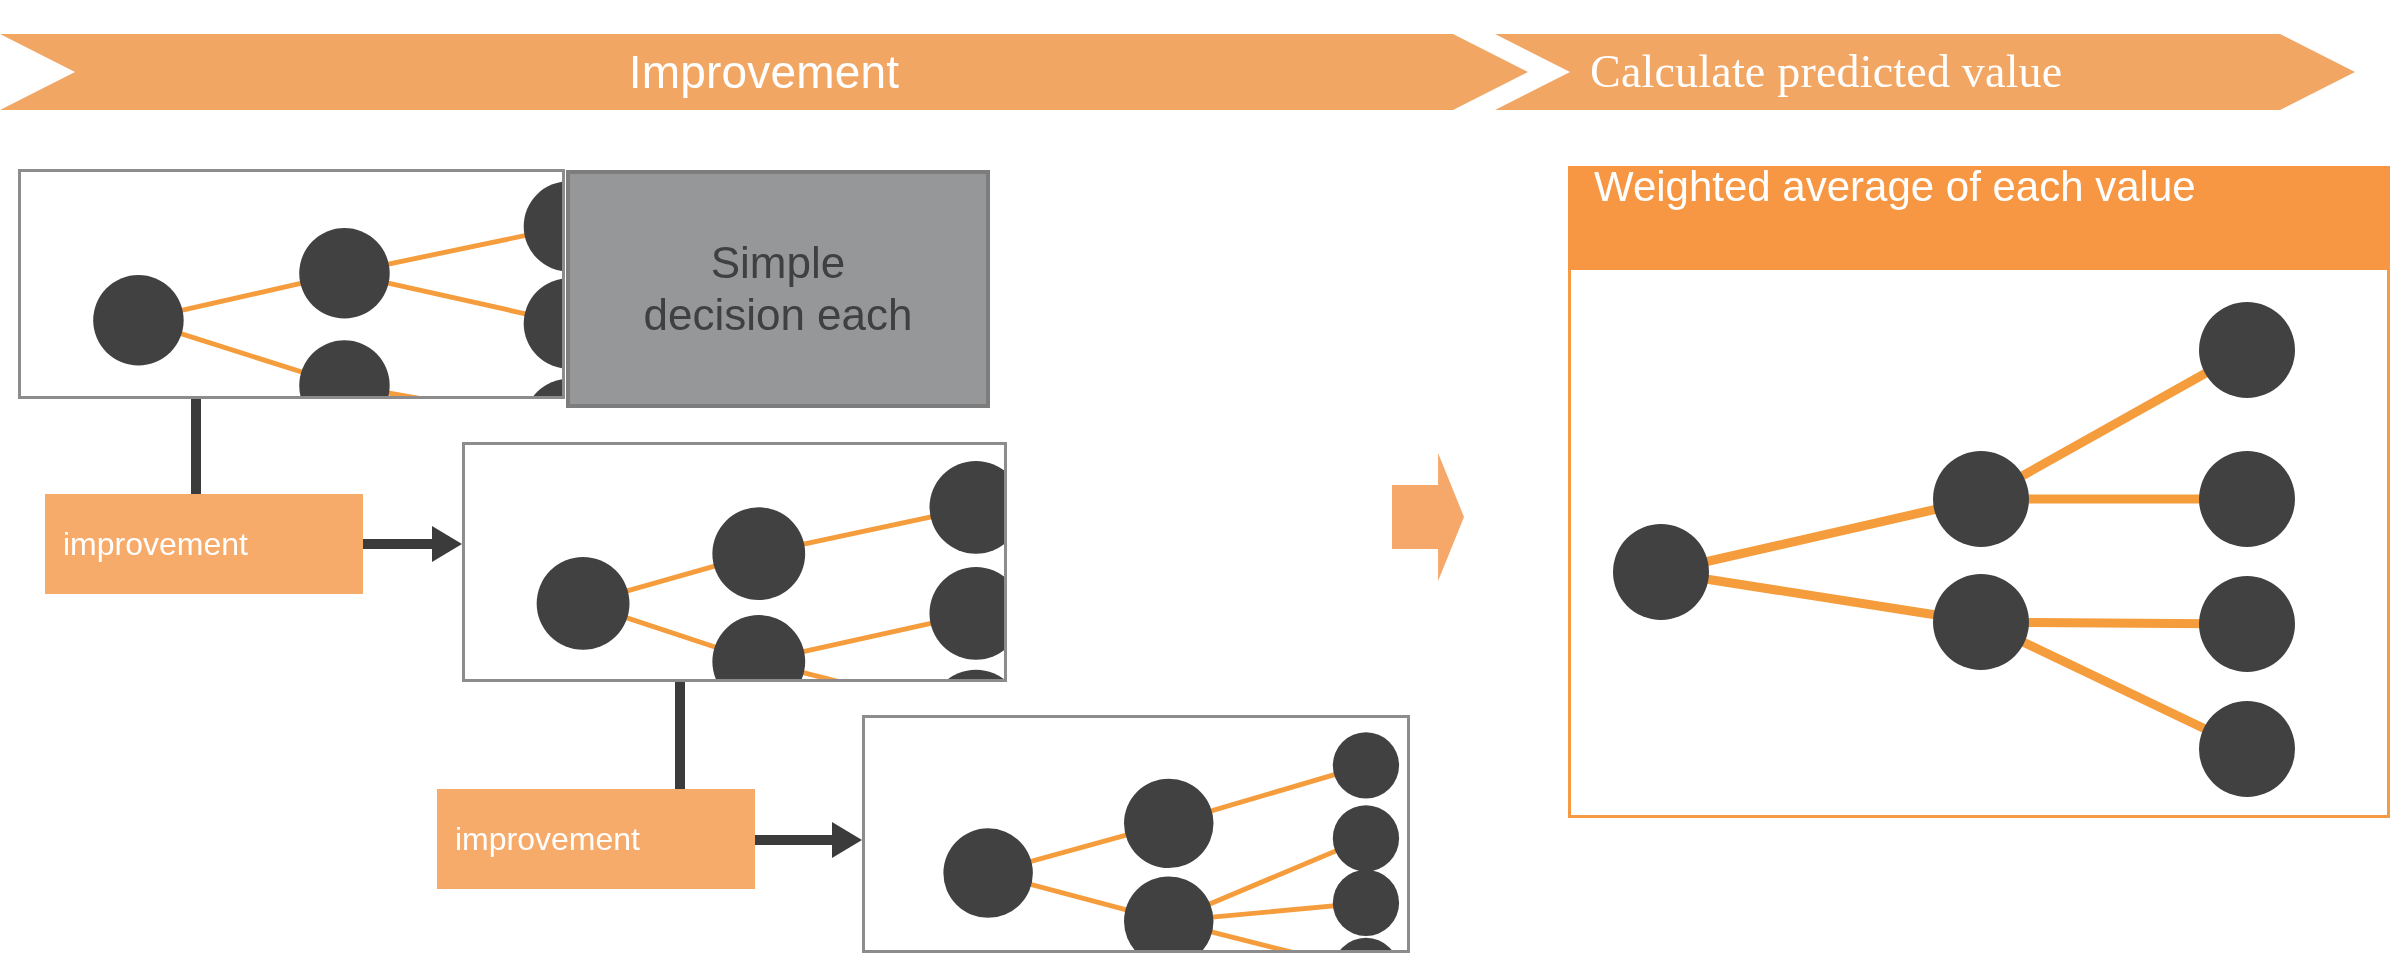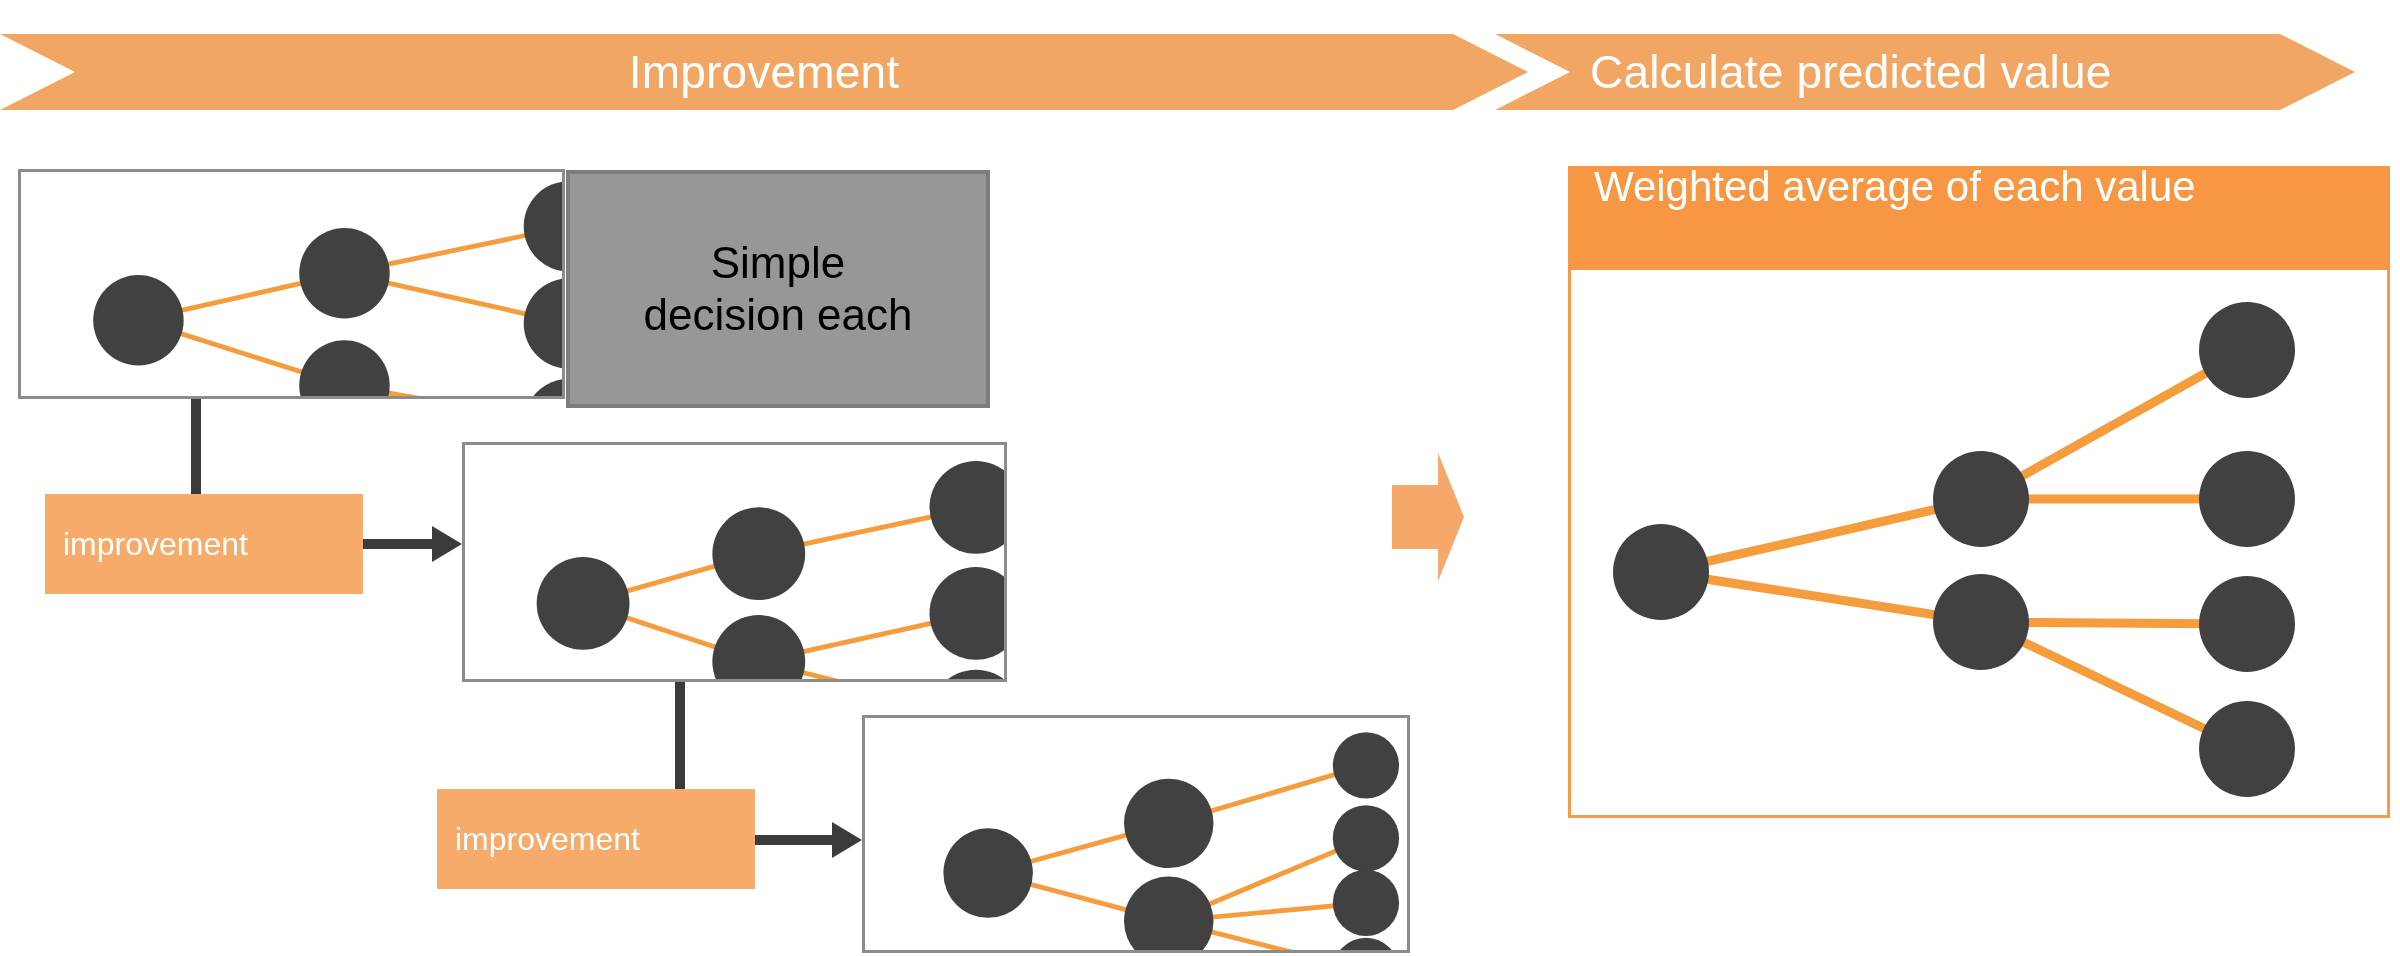--- a/index.html
+++ b/index.html
@@ -9,21 +9,21 @@
   .abs{position:absolute;}
 
   
   .banner{position:absolute;display:flex;align-items:center;justify-content:center;}
   .banner-label{color:#ffffff;font-size:46px;line-height:1;letter-spacing:.2px;white-space:nowrap;}
 
   
   .tree-box{position:absolute;background:#ffffff;border:3px solid #8c8c8c;box-sizing:border-box;}
   .gray-panel{position:absolute;background:#969799;border:4px solid #7d7d7d;box-sizing:border-box;
               display:flex;align-items:center;justify-content:center;}
-  .gray-panel-label{color:#000000;font-size:44px;line-height:1.18;text-align:center;}
+  .gray-panel-label{color:#404040;font-size:44px;line-height:1.18;text-align:center;}
 
   .imp-box{position:absolute;background:#f7ab6b;display:flex;align-items:center;
            justify-content:flex-start;box-sizing:border-box;}
   .imp-label{color:#ffffff;font-size:32px;line-height:1;white-space:nowrap;padding-left:18px;}
 
   .result-panel{position:absolute;border:3px solid #f59a45;box-sizing:border-box;background:#ffffff;}
   .result-header{position:absolute;background:#f79743;display:flex;}
   .result-header-label{color:#ffffff;font-size:42px;line-height:1;white-space:nowrap;padding-left:26px;}
 
   svg{display:block;}
@@ -34,21 +34,21 @@
 
 <div class="stage">
 
   <div class="banner" id="banner-0" style="left: 0px; top: 22px; width: 1528px; height: 76px;">
     <svg id="banner-0-svg" width="1528" height="76" viewBox="0 0 1528 76">
         <path d="M0,0 L1453,0 L1528,38 L1453,76 L0,76 L75,38 Z" fill="#f2a663"></path>
       </svg>
     <span class="banner-label abs" style="left: 0px; top: 0px; width: 1528px; height: 76px; display: flex; align-items: center; justify-content: center;">Improvement</span>
   </div>
 
-  <div class="banner" id="banner-1" style="left: 1495px; top: 22px; width: 860px; height: 76px;">
+  <div class="banner" id="banner-1" style="left: 1495px; top: 22px; width: 860px; height: 76px; font-family: Liberation Serif, serif;">
     <svg id="banner-1-svg" width="860" height="76" viewBox="0 0 860 76">
         <path d="M0,0 L785,0 L860,38 L785,76 L0,76 L75,38 Z" fill="#f2a663"></path>
       </svg>
     <span class="banner-label abs" style="left: 0px; top: 0px; width: 860px; height: 76px; display: flex; align-items: center; justify-content: flex-start; padding-left: 95px;">Calculate predicted value</span>
   </div>
 
   <div class="gray-panel" id="gray-panel" style="left: 566px; top: 158px; width: 424px; height: 238px; background: rgb(150, 151, 153); border-color: rgb(125, 125, 125);">
     <div class="gray-panel-label">
       <div>Simple</div>
       <div>decision each</div>

